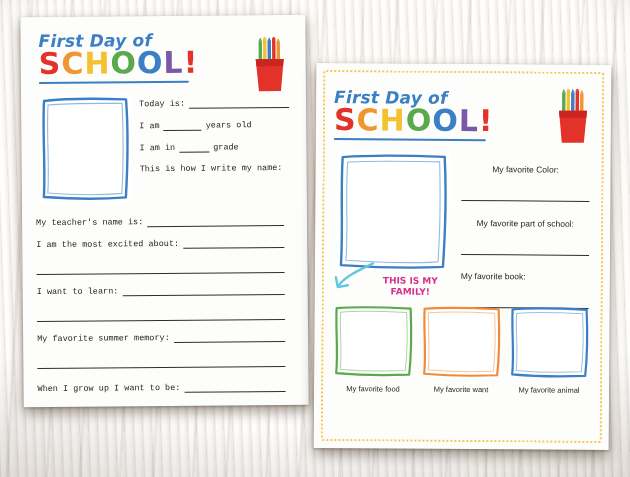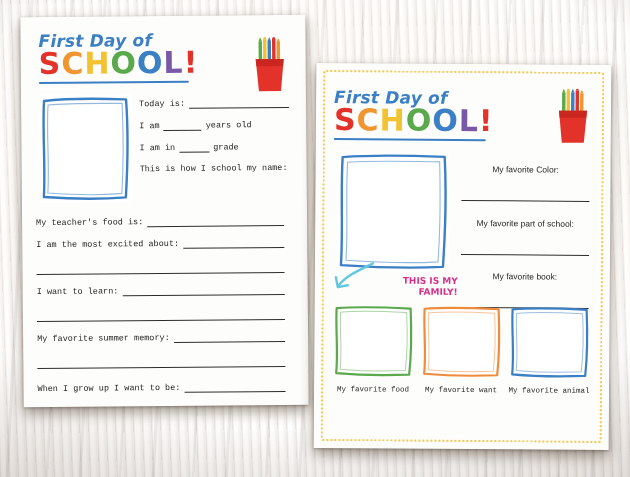--- a/index.html
+++ b/index.html
@@ -192,39 +192,39 @@
     color: #262626;
     margin-bottom: 1px;
   }
 
   
   .family-label {
     position: absolute;
     left: 48px;
     top: 212px;
     width: 95px;
-    text-align: right;
+    text-align: center;
     font-family: "DejaVu Sans", sans-serif;
     font-weight: bold;
     font-size: 9px;
     line-height: 11px;
     color: #d6318a;
   }
   .arrow-svg { position: absolute; left: 16px; top: 196px; }
 
   
   .box-row {
     position: absolute;
     left: 18px;
     top: 240px;
     width: 258px;
     display: flex;
     justify-content: space-between;
   }
-  .box-cell { width: 82px; font-family: Liberation Mono, monospace; }
+  .box-cell { width: 82px; }
   .box-art { width: 82px; height: 75px; }
   .box-cap {
     text-align: center;
     font-size: 7.5px;
     color: #262626;
     margin-top: 2px;
   }
 </style>
 </head>
 <body>
@@ -279,28 +279,28 @@
           <span class="lbl">I am</span>
           <span class="rule short"></span>
           <span class="lbl">years old</span>
         </div>
         <div class="lrow" style="margin-top:11px">
           <span class="lbl">I am in</span>
           <span class="rule mid"></span>
           <span class="lbl">grade</span>
         </div>
         <div class="lrow" style="margin-top:11px">
-          <span class="lbl">This is how I school my name:</span>
+          <span class="lbl">This is how I write my name:</span>
         </div>
       </div>
 
       <div class="lines" style="left:14px; top:200px; width:248px;">
 
         <div class="lrow">
-          <span class="lbl">My teacher's food is:</span>
+          <span class="lbl">My teacher's name is:</span>
           <span class="rule"></span>
         </div>
 
         <div class="lrow" style="margin-top:11px">
           <span class="lbl">I am the most excited about:</span>
           <span class="rule"></span>
         </div>
         <div class="full-rule" style="margin-top:12px"></div>
 
         <div class="lrow" style="margin-top:11px">
@@ -369,21 +369,21 @@
         <div>FAMILY!</div>
       </div>
 
       <div class="lines" style="left:146px; top:100px; width:128px;">
         <div class="rrow" style="text-align:center">My favorite Color:</div>
         <div class="full-rule" style="margin-top:14px"></div>
 
         <div class="rrow" style="text-align:center; margin-top:17px">My favorite part of school:</div>
         <div class="full-rule" style="margin-top:14px"></div>
 
-        <div class="rrow" style="text-align:center; margin-top:16px">My favorite book:</div>
+        <div class="rrow" style="margin-top:16px">My favorite book:</div>
         <div class="full-rule" style="margin-top:14px"></div>
       </div>
 
       <div class="box-row">
 
         <div class="box-cell">
           <svg class="box-art" viewBox="0 0 82 75">
             <path d="M4 5 C28 3, 56 4, 78 5 C79 26, 79 52, 77 71 C54 72, 28 72, 4 70 C6 48, 3 26, 4 5 Z" fill="#ffffff" stroke="#5aa94c" stroke-width="2.2" stroke-linejoin="round"></path>
             <path d="M8 9 C30 7, 54 8, 74 9 C75 27, 75 50, 73 67 C52 68, 30 68, 8 66 C10 46, 7 27, 8 9 Z" fill="none" stroke="#5aa94c" stroke-width="1" opacity="0.5"></path>
           </svg>

